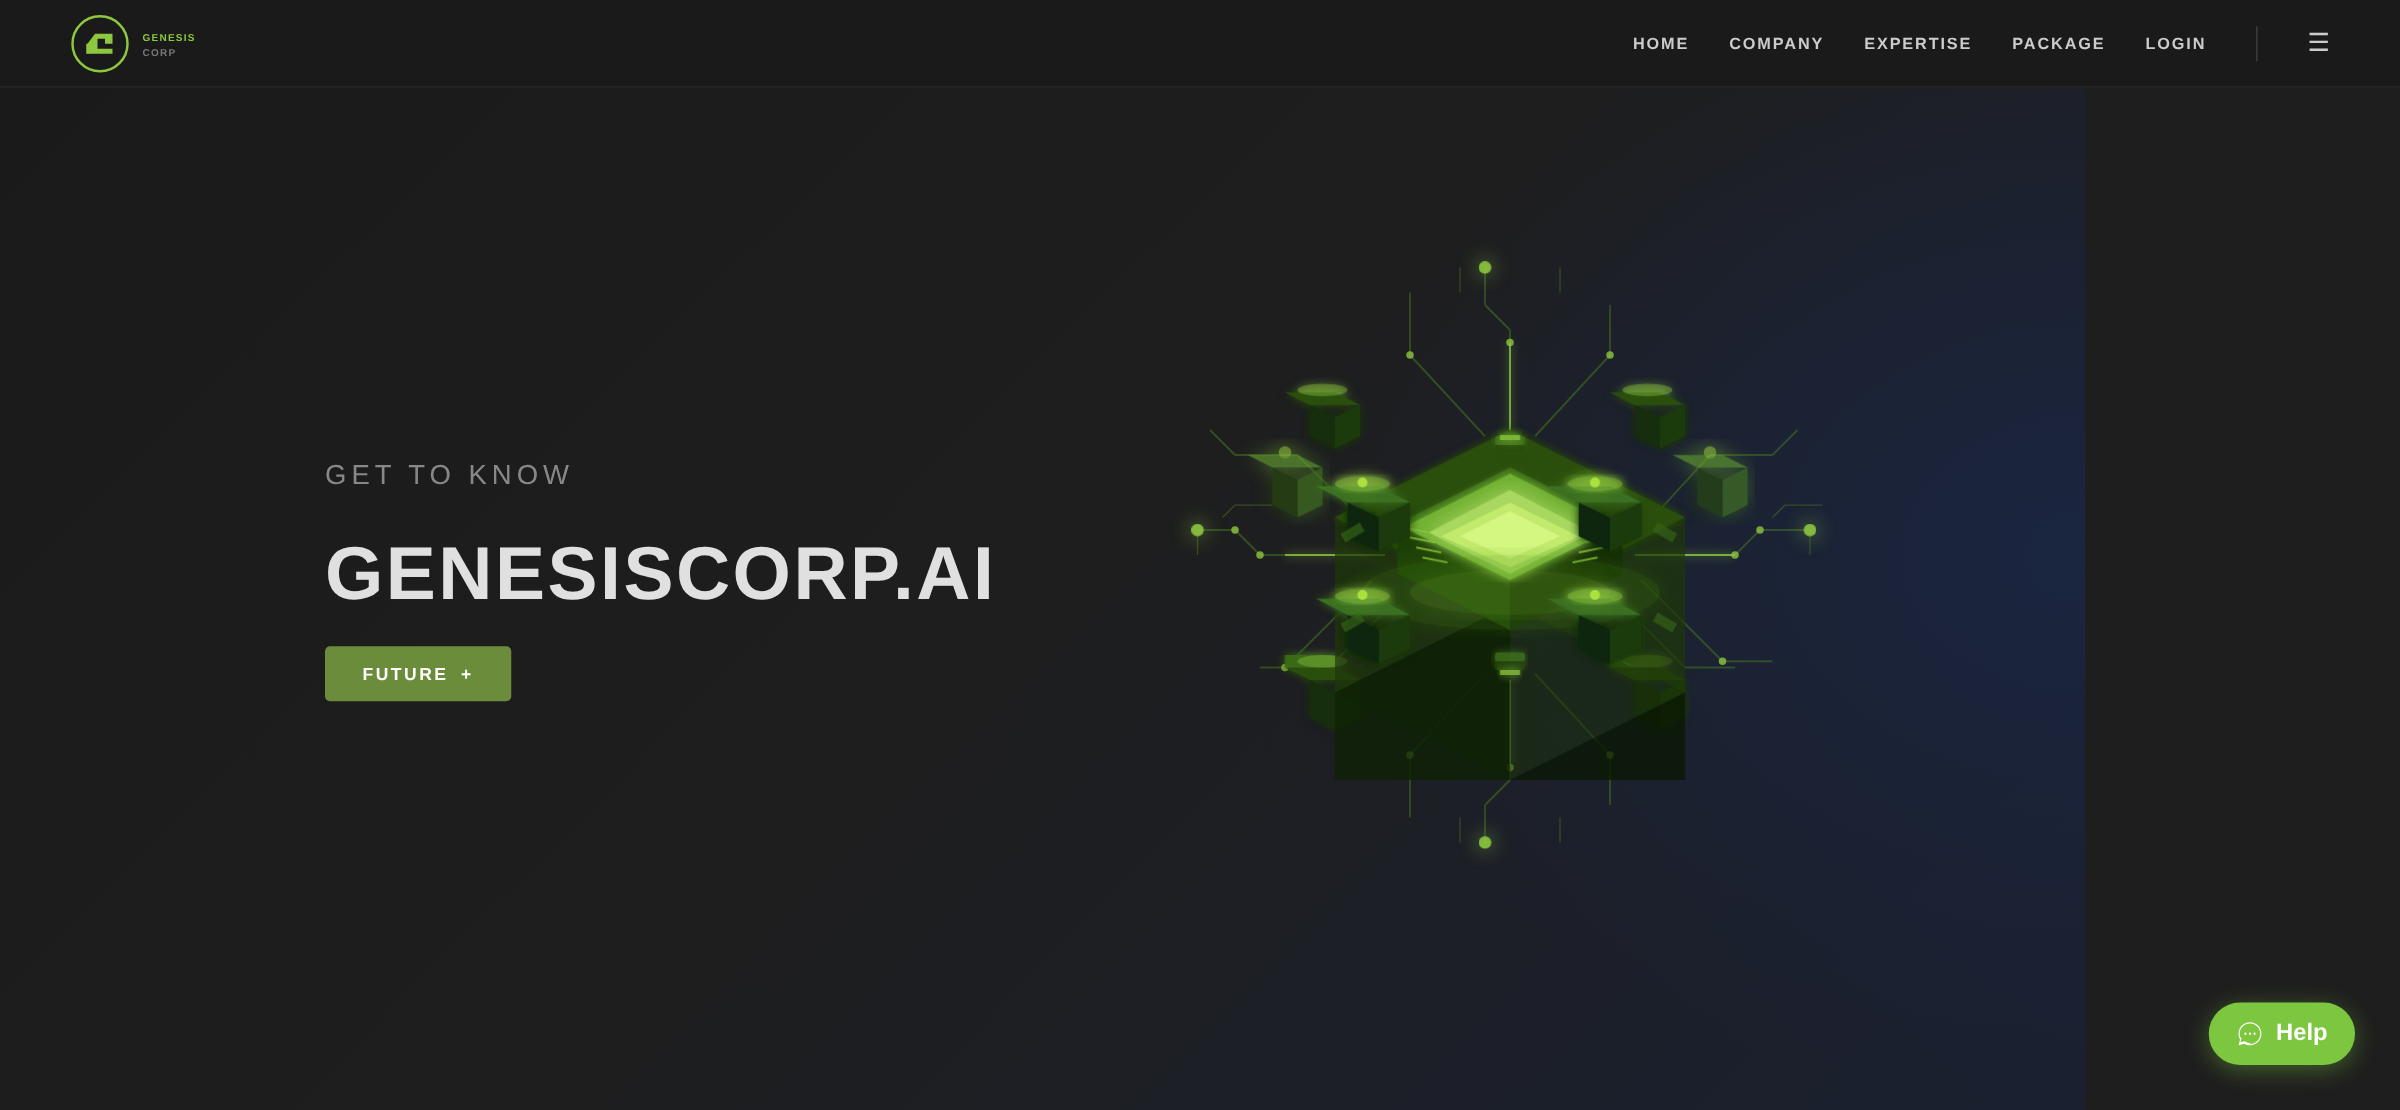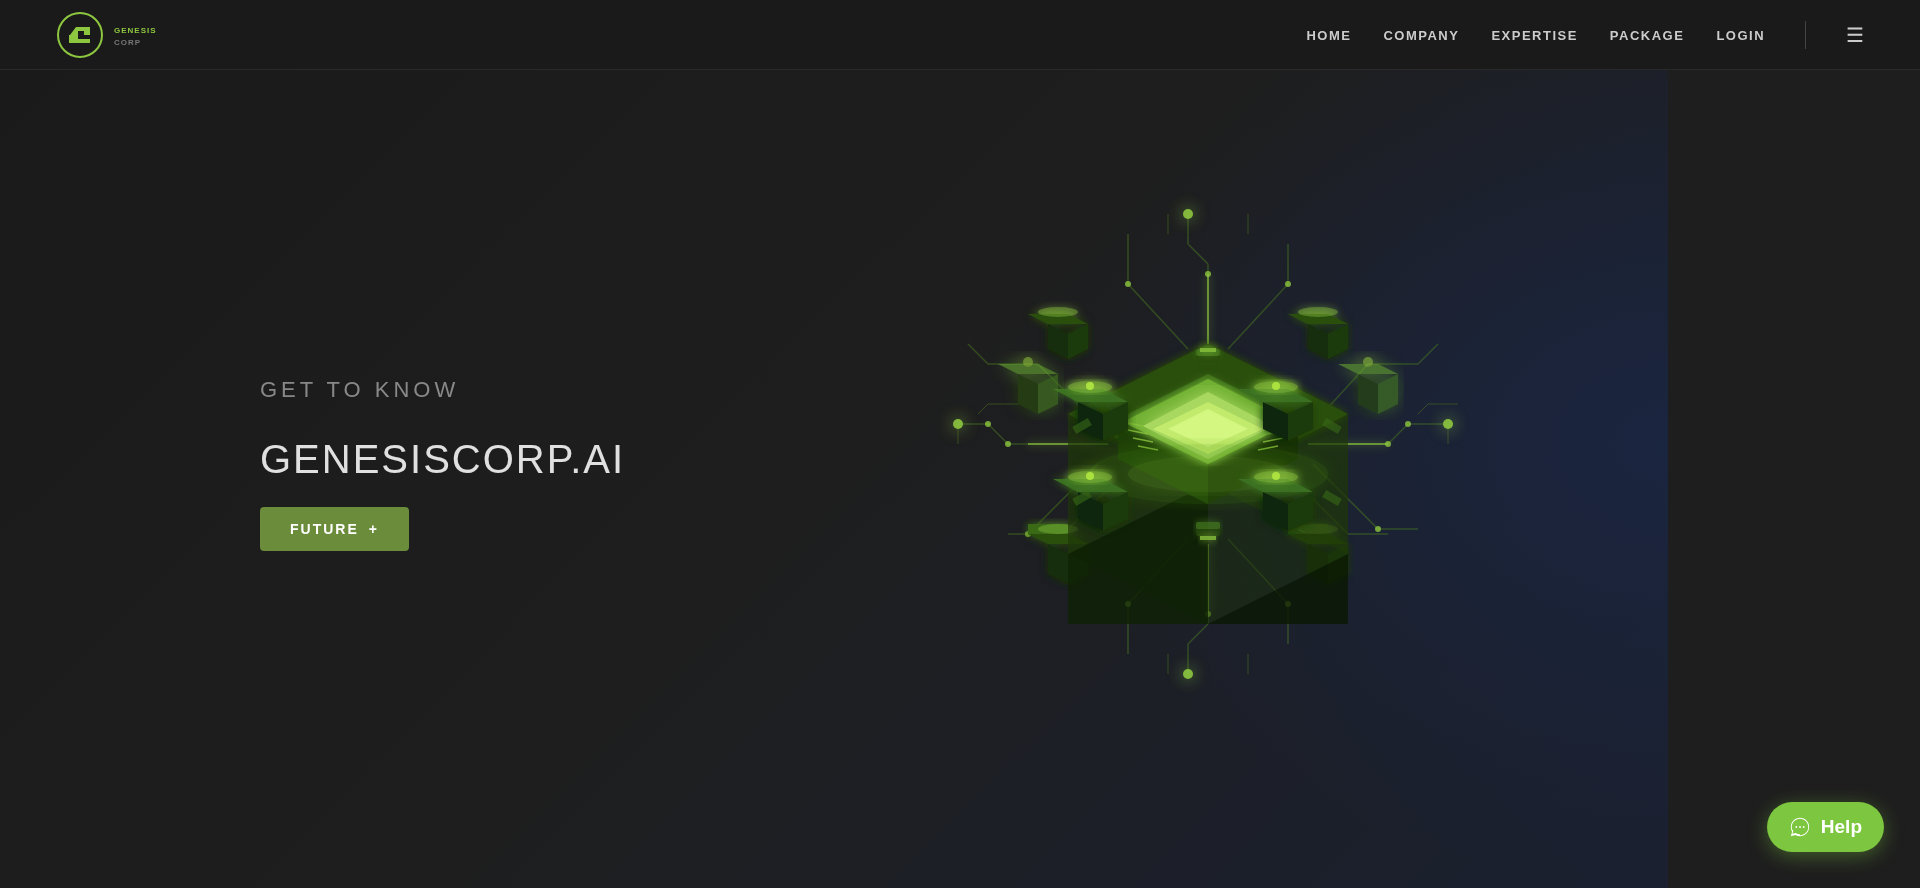--- a/index.html
+++ b/index.html
@@ -102,22 +102,22 @@
       color: #888888;
       font-size: 22px;
       font-weight: 400;
       letter-spacing: 4px;
       text-transform: uppercase;
       margin-bottom: 12px;
     }
 
     .hero-title {
       color: #e0e0e0;
-      font-size: 40px;
-      font-weight: 400;
+      font-size: 60px;
+      font-weight: 700;
       letter-spacing: 2px;
       text-transform: uppercase;
       line-height: 1.0;
       margin-bottom: 28px;
       margin-top: 36px;
     }
 
     .hero-description {
       color: #888888;
       font-size: 15px;

